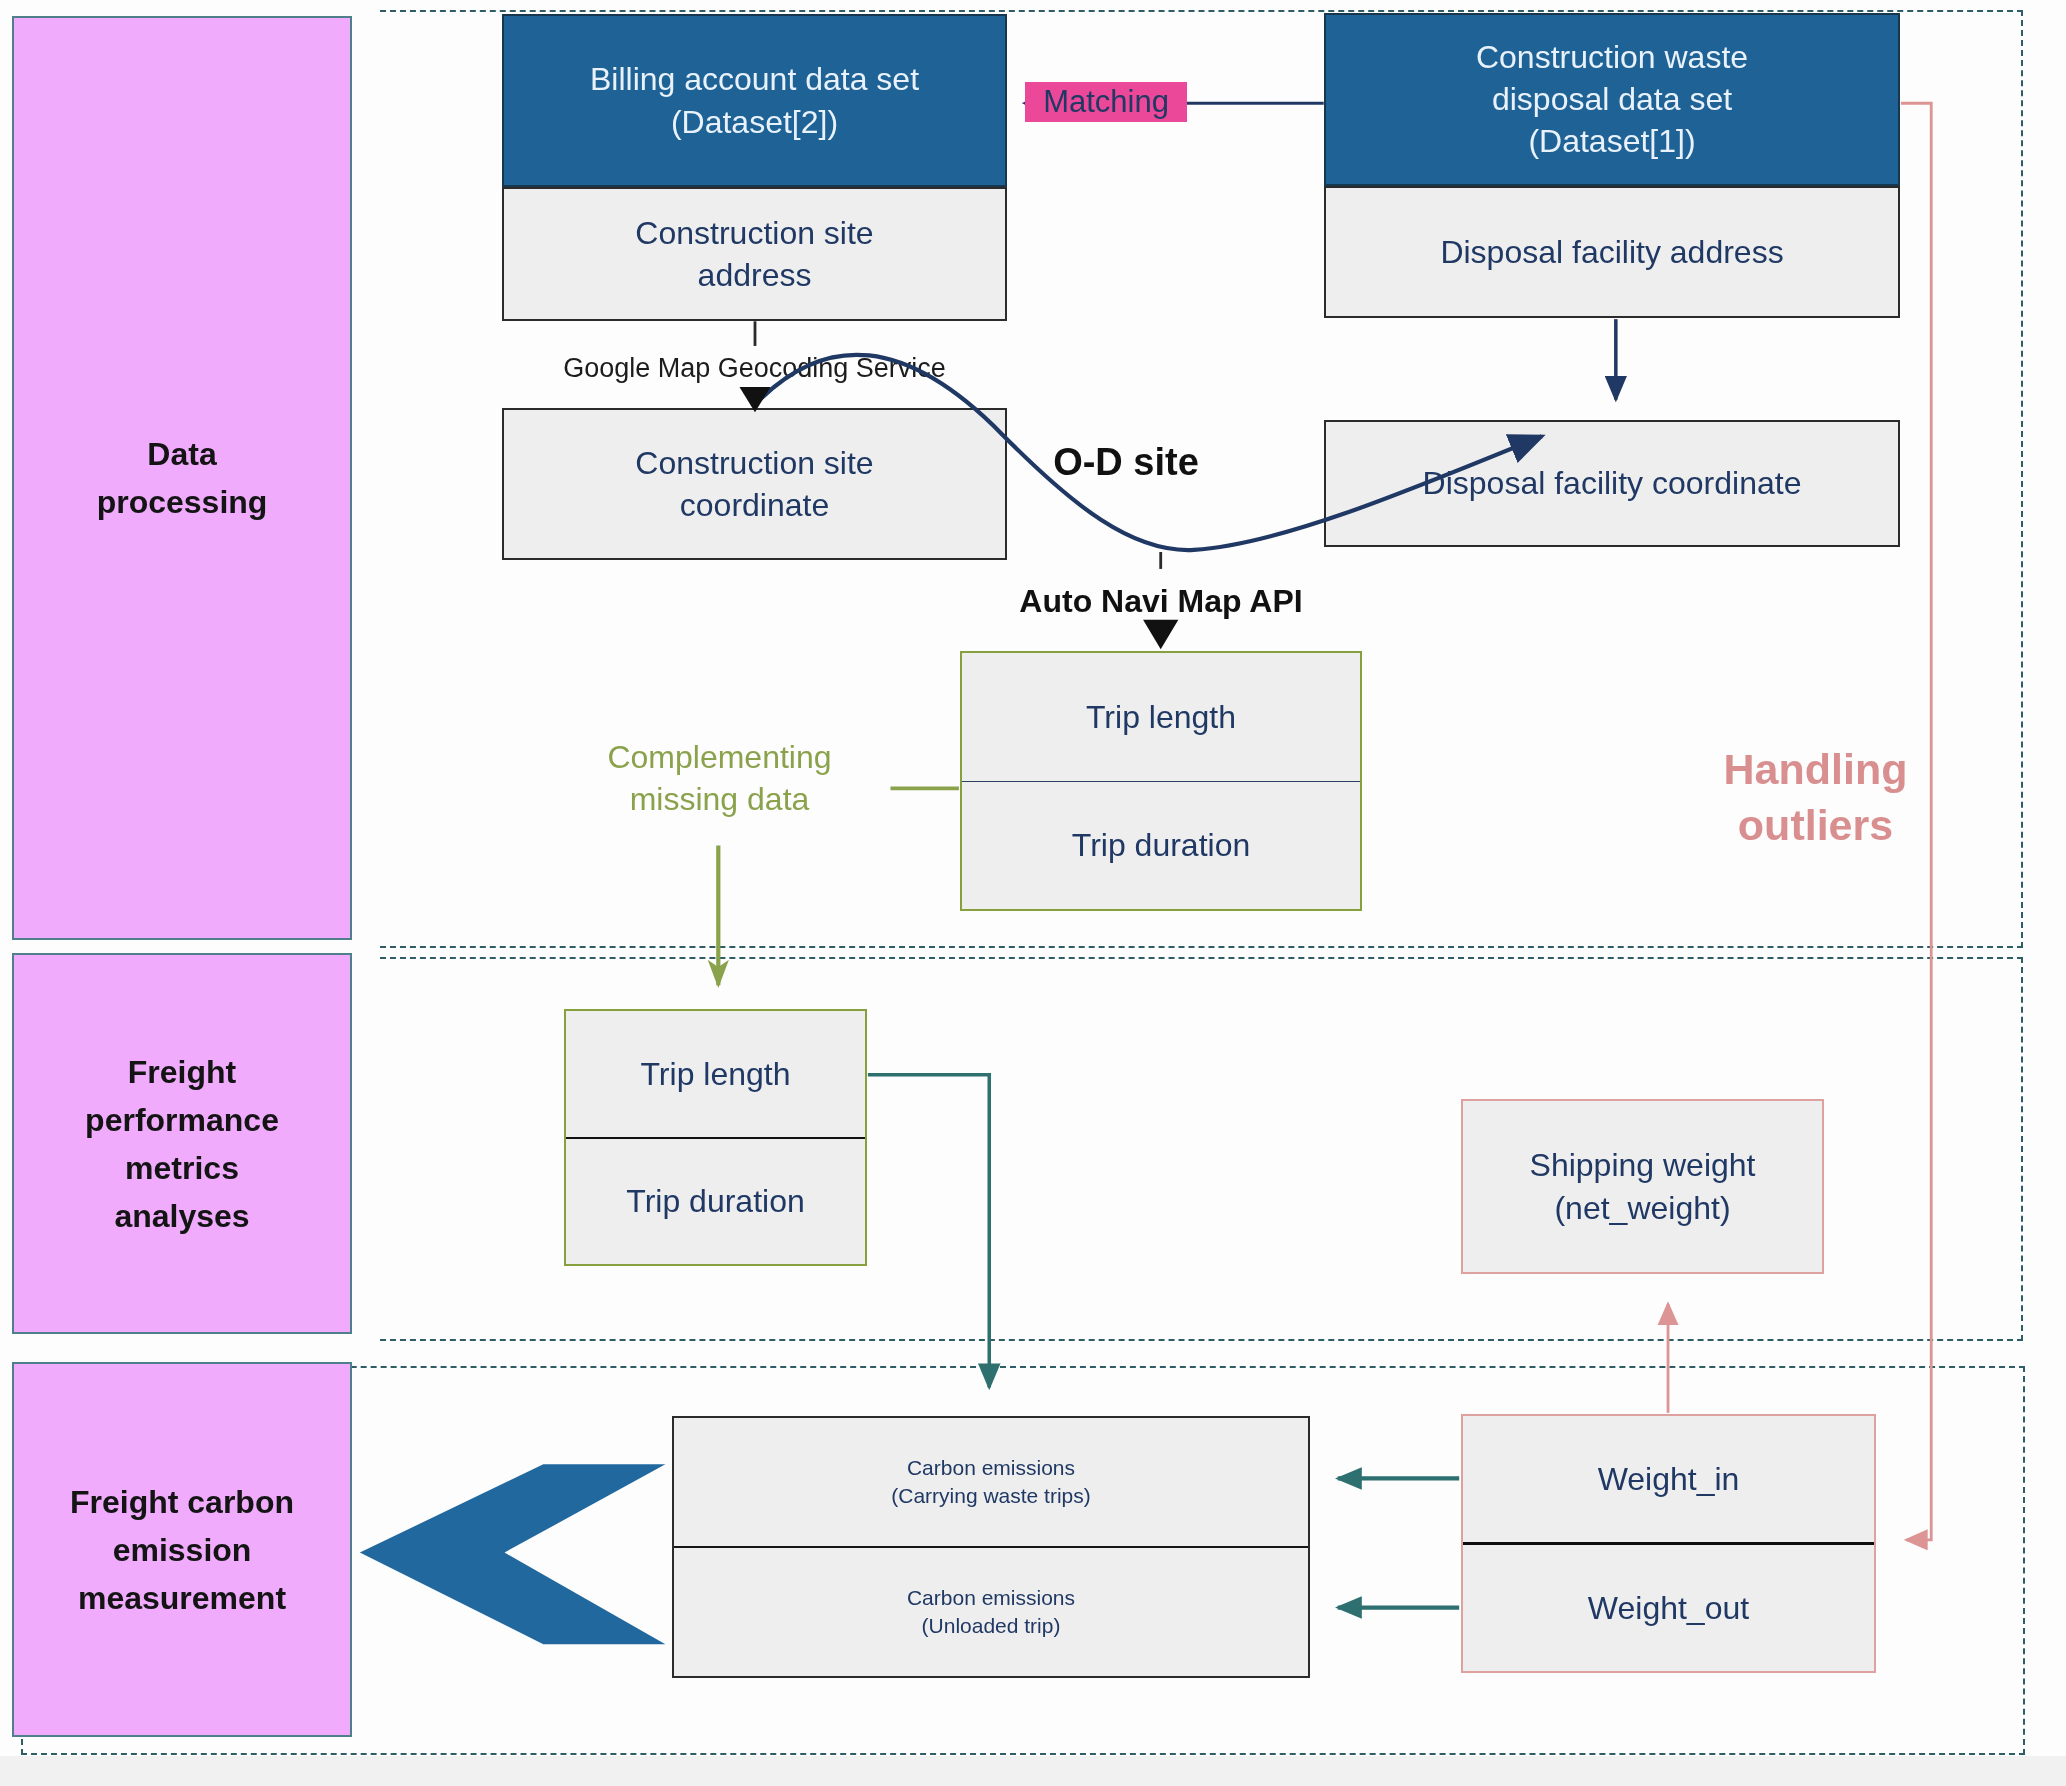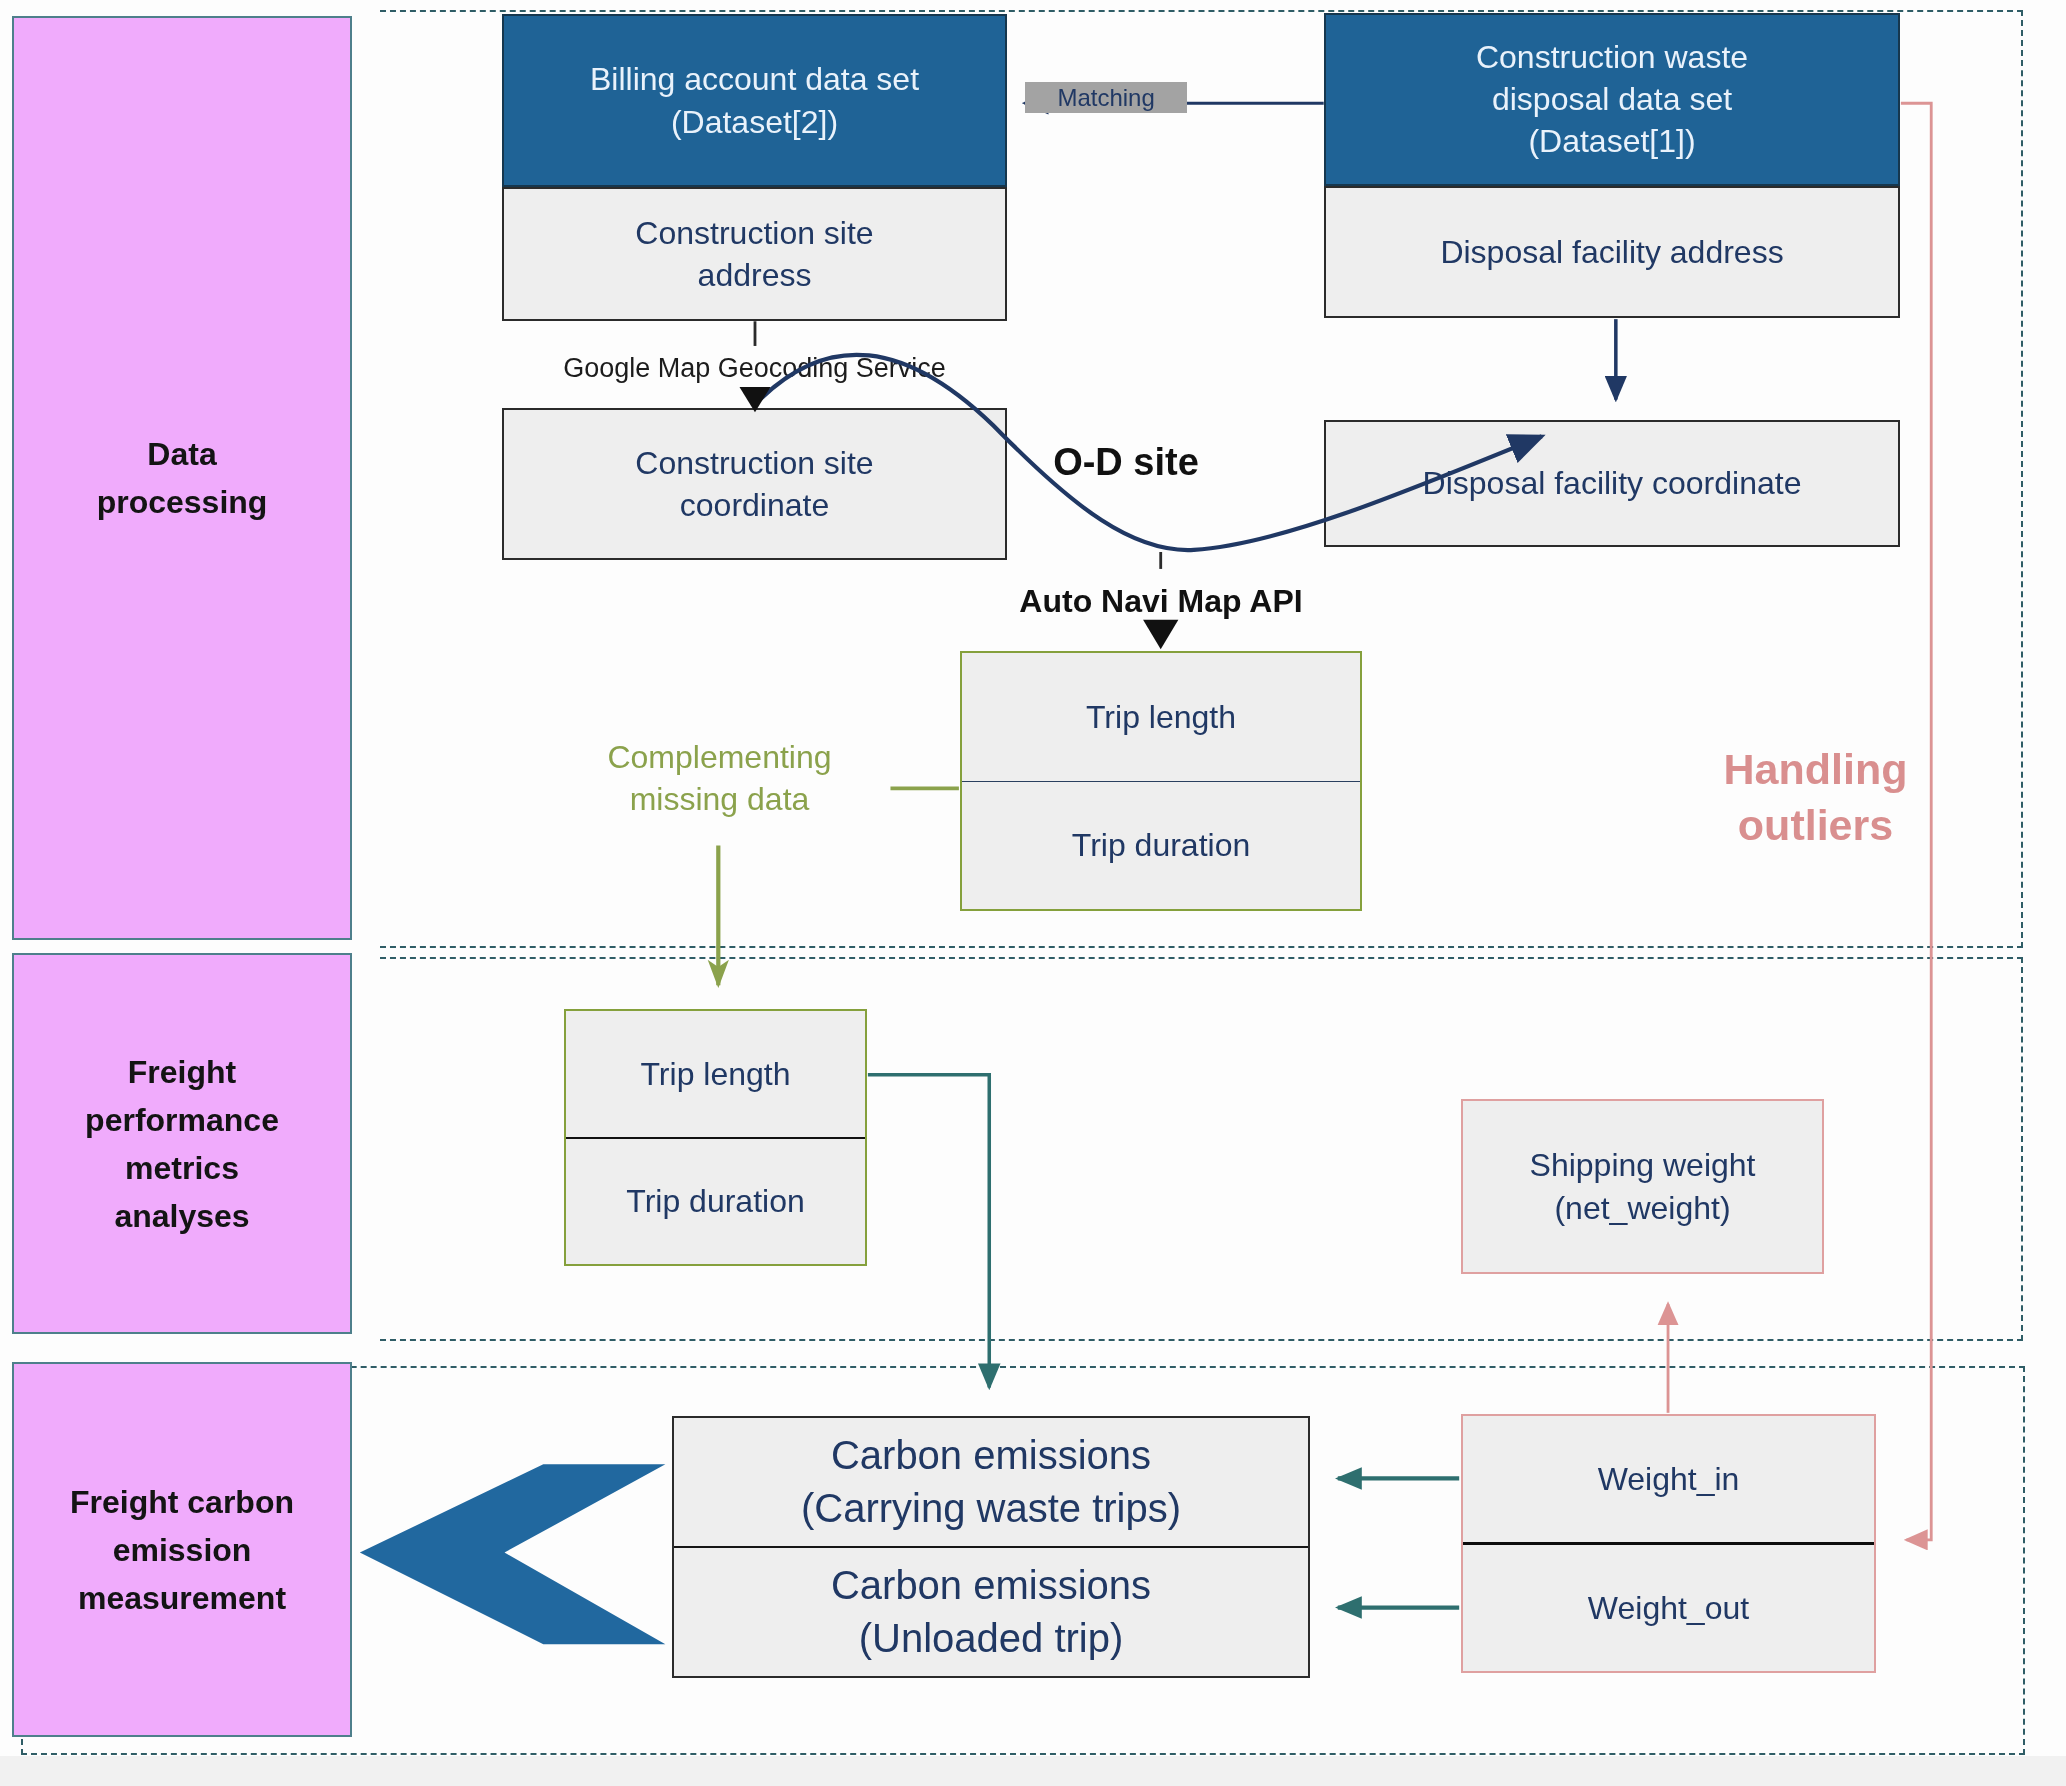--- a/index.html
+++ b/index.html
@@ -20,21 +20,21 @@
   .hdr{background:#1F6396;color:#E9F2FB;border:2.1px solid #16374E;}
   .greenb{border:2.8px solid #85A03C;padding:0;}
   .pinkb{border:2.1px solid #DFA0A0;}
   .cell{flex:1;display:flex;flex-direction:column;align-items:center;justify-content:center;width:100%;box-sizing:border-box;}
   .div-navy{border-top:1.4px solid #2A3F5F;}
   .div-black{border-top:2.8px solid #111111;}
   .div-black-thick{border-top:3.5px solid #0d0d0d;}
   .div-black-mid{border-top:2.1px solid #161616;}
   
   .lbl{position:absolute;z-index:3;text-align:center;line-height:1.3;}
-  .lbl-matching{color:#203864;font-size:24px;background:#a3a3a3;padding:0 5.6px;}
+  .lbl-matching{color:#203864;font-size:31px;background:#ec4899;padding:0 5.6px;}
   .lbl-geo{color:#1c1c1c;font-size:27px;}
   .lbl-od{color:#111111;font-size:38px;font-weight:bold;}
   .lbl-navi{color:#111111;font-size:32px;font-weight:bold;}
   .lbl-green{color:#8BA24C;font-size:32px;}
   .lbl-pink{color:#D98F8F;font-size:43px;font-weight:bold;}
   svg.layer{position:absolute;left:0;top:0;z-index:4;pointer-events:none;}
   svg.back{z-index:1;}
 </style>
 </head>
 <body>
@@ -99,21 +99,21 @@
     <div class="cell div-black">
       <div>Trip duration</div>
     </div>
   </div>
 
   <div class="fbox pinkb" style="left:1461px;top:1099px;width:363px;height:175px;">
     <div>Shipping weight</div>
     <div>(net_weight)</div>
   </div>
 
-  <div class="fbox" style="left:672px;top:1416px;width:638px;height:262px;font-size:40px;">
+  <div class="fbox" style="left:672px;top:1416px;width:638px;height:262px;font-size:21px;">
     <div class="cell">
       <div>Carbon emissions</div>
       <div>(Carrying waste trips)</div>
     </div>
     <div class="cell div-black-mid">
       <div>Carbon emissions</div>
       <div>(Unloaded trip)</div>
     </div>
   </div>
 

